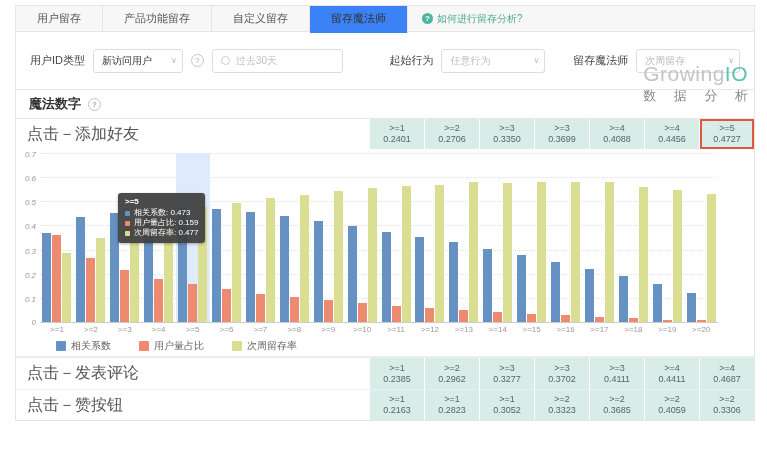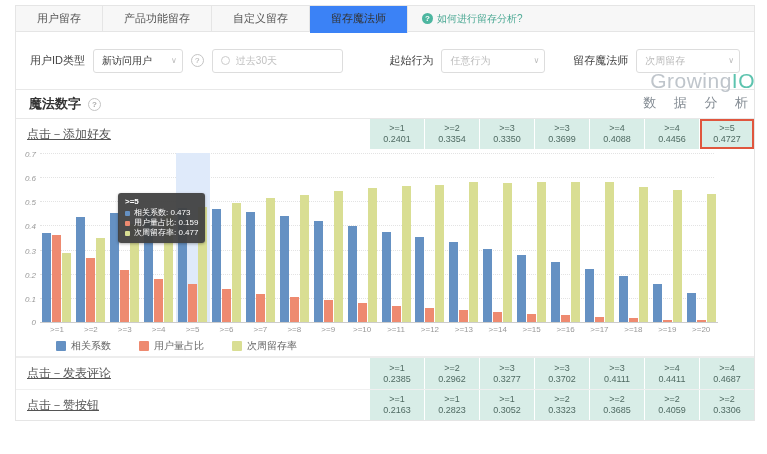--- a/index.html
+++ b/index.html
@@ -22,39 +22,39 @@
   .fselect .chev { position:absolute; right:5px; top:50%; transform:translateY(-58%); font-size:8px; color:#bbb; }
   .w110 { width:108px; } .w130 { width:126px; }
   .qmark-gray { display:inline-flex; align-items:center; justify-content:center; width:13px; height:13px; border:1px solid #c4c4c4; border-radius:50%; color:#aaa; font-size:8px; margin:0 8px; flex:none; }
   .date-input { display:flex; align-items:center; width:165px; height:24px; border:1px solid #ddd; border-radius:3px; padding:0 8px; margin-right:46px; }
   .clock-circle { width:9px; height:9px; border:1px solid #ccc; border-radius:50%; margin-right:6px; flex:none; }
   .date-input input { border:none; outline:none; width:100%; font-size:10px; color:#333; font-family:inherit; }
   .date-input input::placeholder { color:#c0c0c0; }
   .gap28 { width:28px; flex:none; }
 
   
-  .watermark { position:absolute; right:2px; top:69px; text-align:right; z-index:9; pointer-events:none; padding-right:10px; }
+  .watermark { position:absolute; right:2px; top:62px; z-index:9; pointer-events:none; padding-right:10px; }
   .wm-brand { font-size:21px; color:#bfc5cb; letter-spacing:0.5px; }
   .wm-brand .accent { color:#5cc3ae; }
   .wm-tag { font-size:13px; color:#828a92; letter-spacing:7px; margin-top:1px; }
 
   
   .section-header { display:flex; align-items:center; height:30px; padding:0 13px; border-top:1px solid #e8e8e8; border-bottom:1px solid #e8e8e8; font-size:13px; font-weight:bold; color:#333; background:#fff; }
   .section-header .qmark-gray { margin:0 0 0 7px; }
 
   
   .mtable-header { display:flex; height:32px; background:#fafafa; border-bottom:1px solid #ededed; }
   .mcell-label { flex:1; display:flex; align-items:center; padding-left:11px; min-width:0; }
   .mcol { width:55px; flex:none; display:flex; flex-direction:column; align-items:center; justify-content:center; font-size:10px; color:#666; border-left:1px solid #ececec; }
   .search-box { width:152px; height:21px; border:1px solid #ddd; border-radius:2px; background:#fff; padding:0 6px; }
   .search-box input { border:none; outline:none; width:100%; font-size:10px; color:#333; font-family:inherit; }
   .search-box input::placeholder { color:#bbb; }
   .mrow { display:flex; height:30px; background:#fff; }
   .mrow + .mrow { border-top:1px solid #f0f0f0; }
-  .mrow .mcell-label { font-size:12px; color:#555;text-decoration:underline; }
+  .mrow .mcell-label { font-size:16px; color:#555; }
   .vcell { width:55px; flex:none; display:flex; flex-direction:column; align-items:center; justify-content:center; background:#d8ede7; border-left:1px solid #fff; cursor:pointer; }
   .vcell .op { font-size:9px; line-height:11px; color:#4f6a62; }
   .vcell .val { font-size:9px; line-height:11px; color:#4f6a62; }
   .vcell.hl { box-shadow:inset 0 0 0 2px #e0563e; }
   .rows-bottom { border-top:1px solid #ededed; }
   .mrow31 { height:31px; }
 
   
   .chart-block { position:relative; height:186px; background:#fff; }
   .plot { position:absolute; left:24px; right:36px; top:4px; height:170px; border-bottom:1px solid #ccc; }
@@ -128,21 +128,21 @@
 
     <div id="row-top">
         <div class="mrow">
           <div class="mcell-label">点击－添加好友</div>
           <div class="vcell">
             <div class="op">&gt;=1</div>
             <div class="val">0.2401</div>
           </div>
           <div class="vcell">
             <div class="op">&gt;=2</div>
-            <div class="val">0.3354</div>
+            <div class="val">0.2706</div>
           </div>
           <div class="vcell">
             <div class="op">&gt;=3</div>
             <div class="val">0.3350</div>
           </div>
           <div class="vcell">
             <div class="op">&gt;=3</div>
             <div class="val">0.3699</div>
           </div>
           <div class="vcell">

